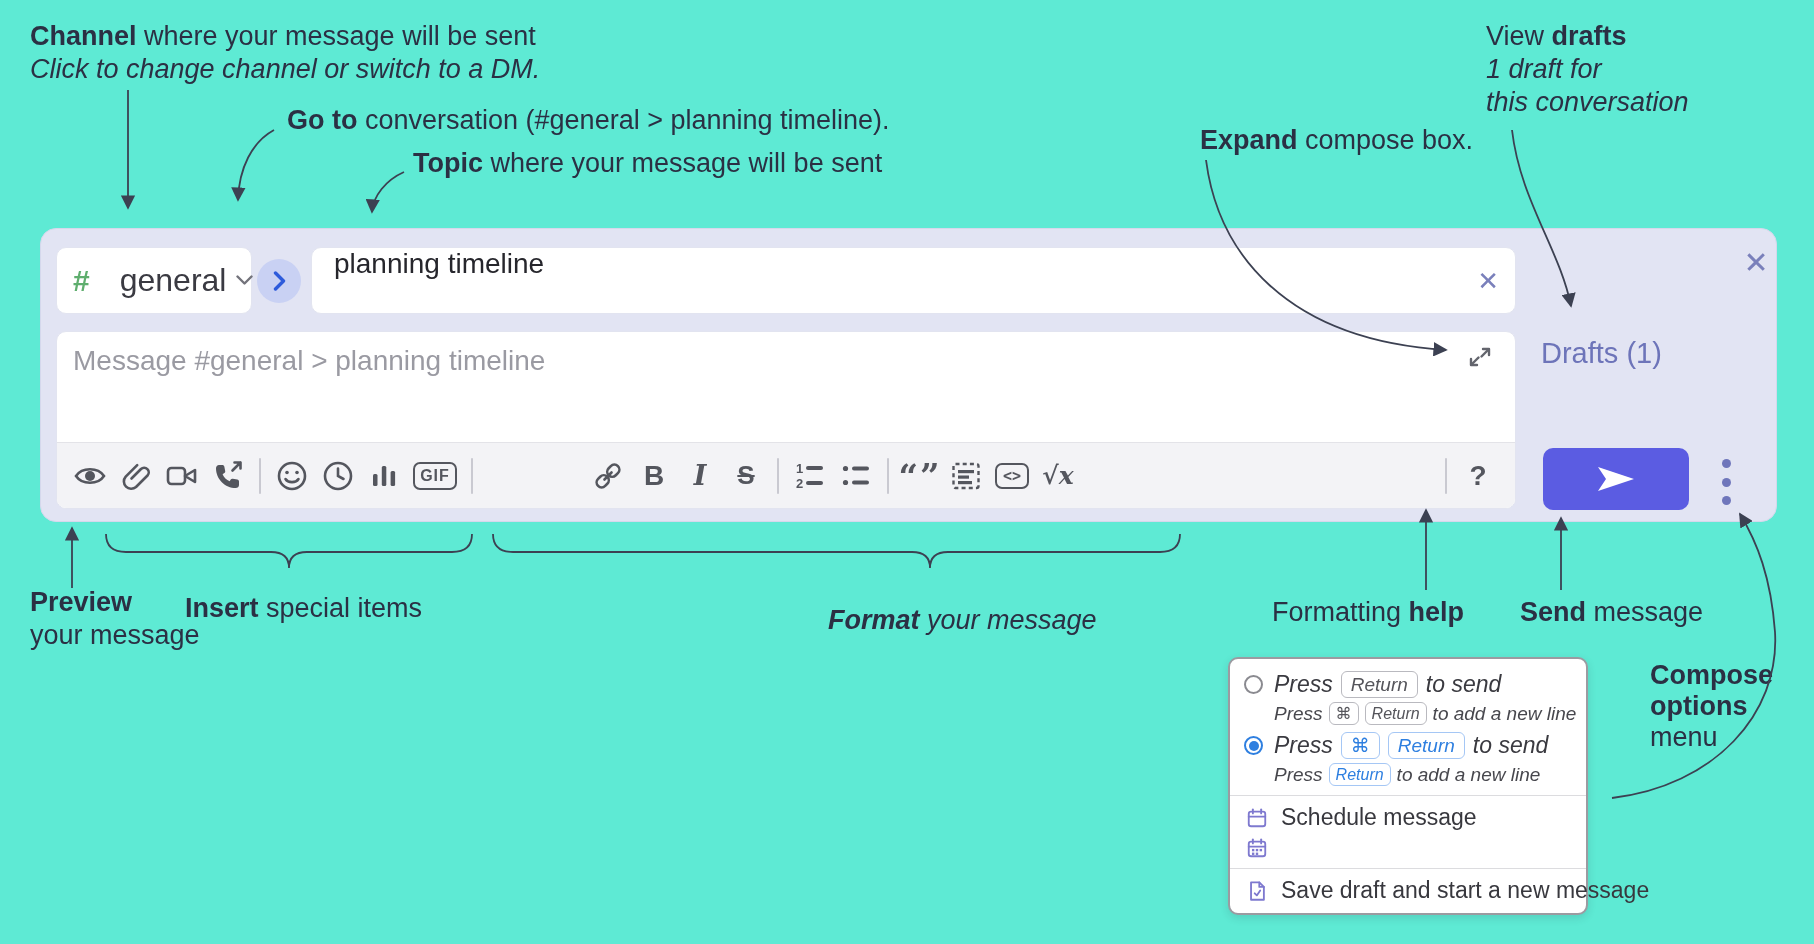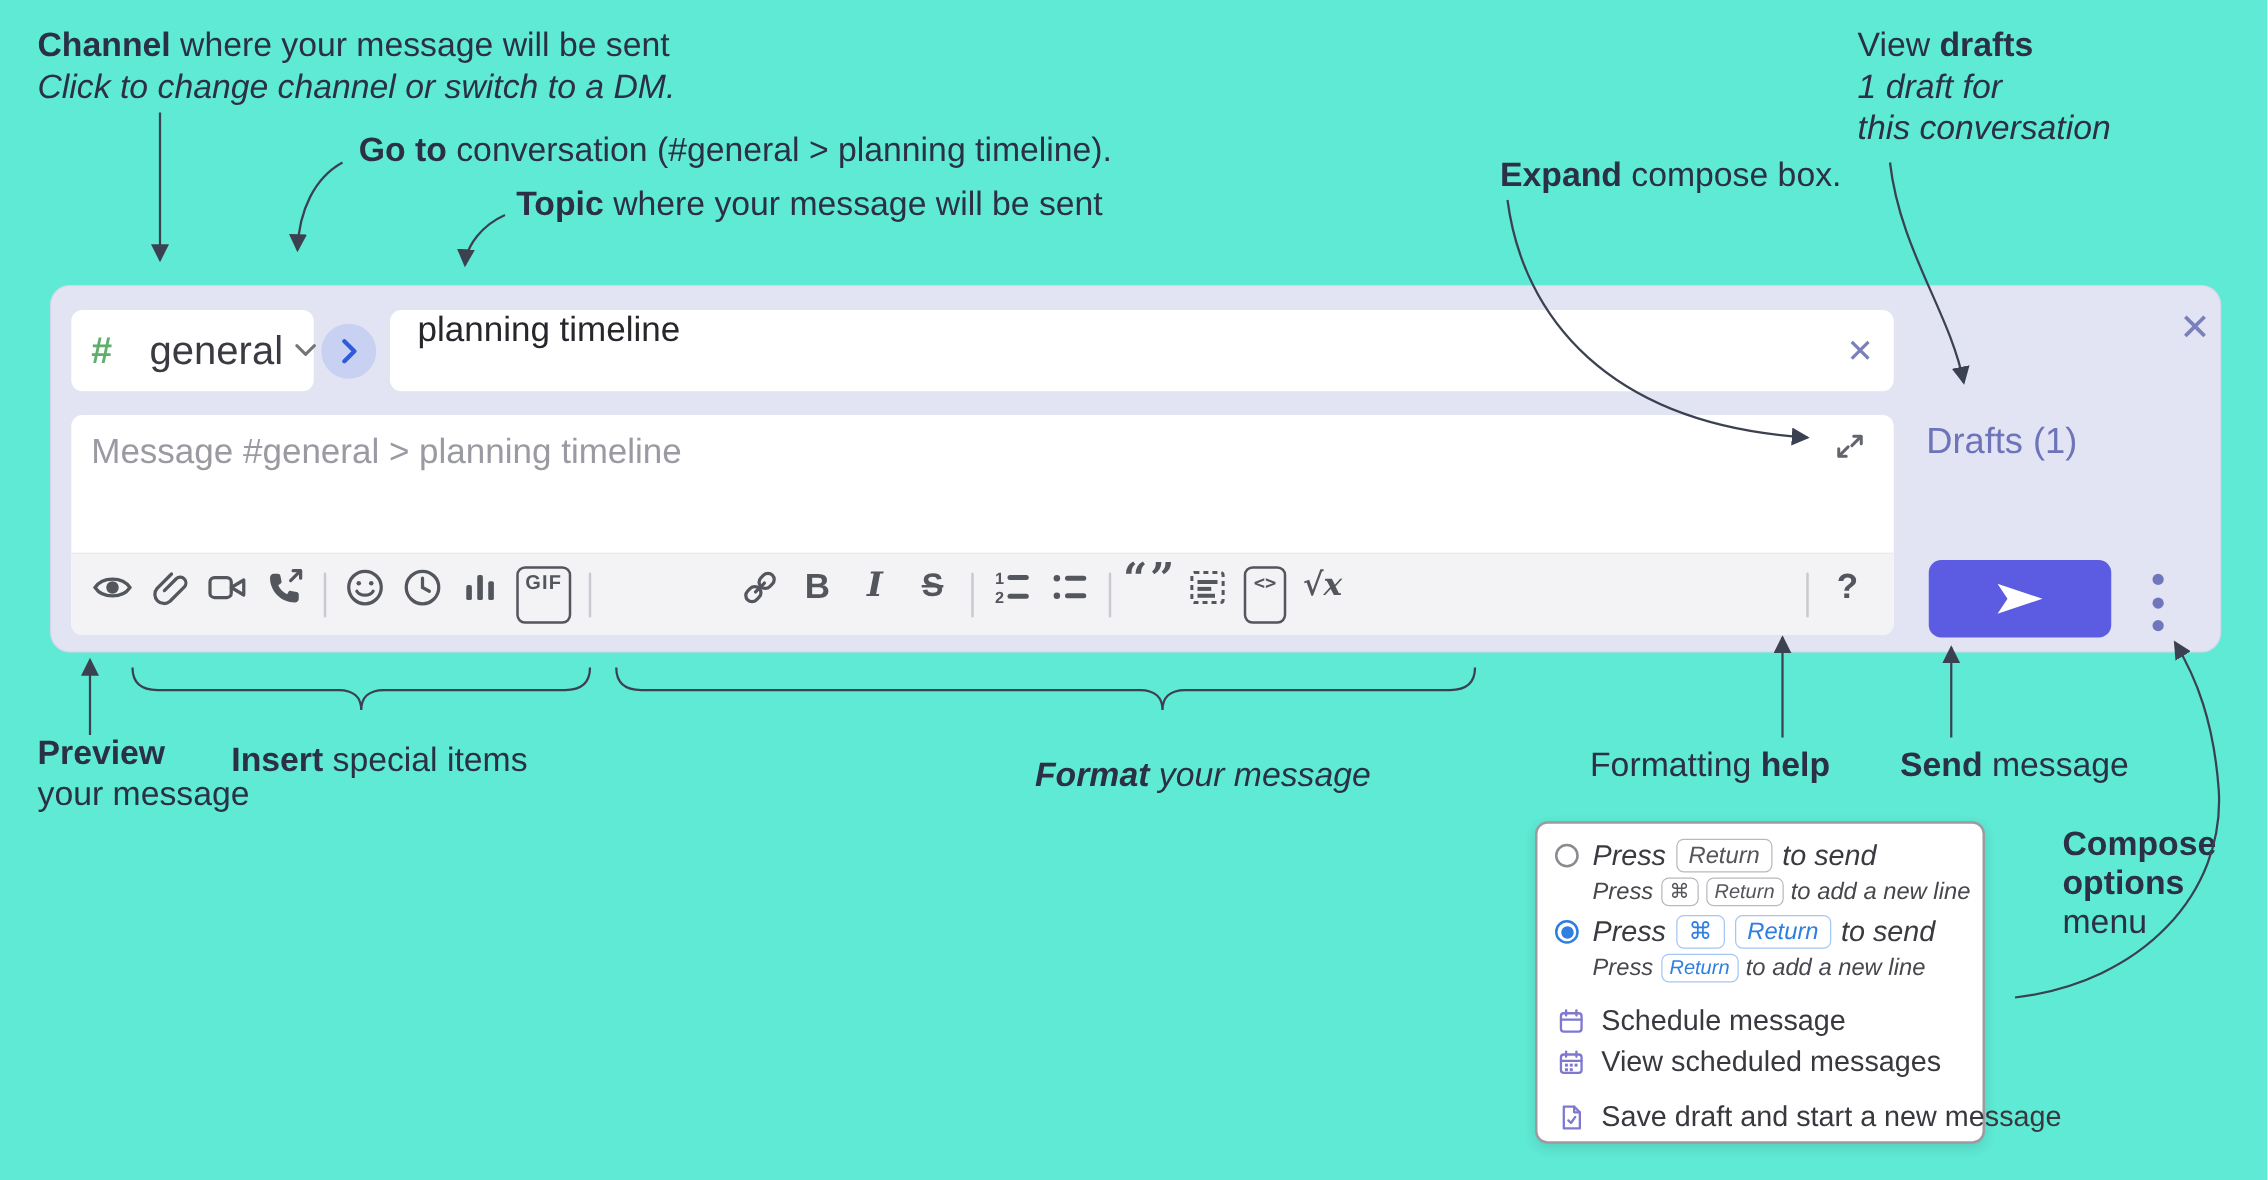--- a/index.html
+++ b/index.html
@@ -20,21 +20,21 @@
   .topic-input{left:270px;top:18px;width:1205px;height:67px;display:flex;align-items:flex-start;padding:0 60px 0 22px;
                font-size:28px;color:#26262c;}
   .clear-x{position:absolute;right:16px;top:50%;transform:translateY(-50%);color:#7a80bb;font-size:26px;cursor:pointer;}
   .close-x{position:absolute;left:1698px;top:16px;width:34px;text-align:center;color:#7a80bb;font-size:30px;cursor:pointer;}
   .drafts-link{position:absolute;left:1500px;top:108px;font-size:29px;color:#6d74b9;cursor:pointer;}
   .msg-box{left:15px;top:102px;width:1460px;height:178px;}
   .placeholder{position:absolute;left:16px;top:13px;font-size:28px;color:#9a9aa2;}
   .expand-btn{position:absolute;right:20px;top:10px;cursor:pointer;line-height:0;}
   .toolbar{position:absolute;left:0;right:0;bottom:0;height:66px;background:#f3f3f6;border-top:1px solid #e3e3e8;
            border-radius:0 0 9px 9px;display:flex;align-items:center;padding:0 14px 0 10px;box-sizing:border-box;}
-  .icon-btn{width:46px;height:46px;display:flex;justify-content:center;flex:none;cursor:pointer;color:#54565e;}
+  .icon-btn{width:46px;height:46px;display:flex;align-items:center;justify-content:center;flex:none;cursor:pointer;color:#54565e;}
   .tb-div{width:2px;height:36px;background:#c9c9d1;border-radius:1px;margin:0 8px;flex:none;}
   .tb-gap{width:104px;flex:none;}
   .tb-spacer{flex:1;}
   .tb-text{font-size:28px;font-weight:700;color:#54565e;}
   .tb-italic{font-family:"DejaVu Serif","Liberation Serif",serif;font-style:italic;font-weight:600;font-size:27px;}
   .tb-strike{text-decoration:line-through;font-weight:600;font-size:26px;}
   .tb-quote{font-family:"DejaVu Serif","Liberation Serif",serif;font-weight:700;font-size:34px;line-height:20px;letter-spacing:2px;}
   .tb-math{font-family:"DejaVu Serif","Liberation Serif",serif;font-style:italic;font-weight:600;font-size:25px;}
   .tb-help{font-size:28px;font-weight:600;}
   .gif-chip,.code-chip{border:2.5px solid #54565e;border-radius:7px;font-weight:700;color:#54565e;}
@@ -332,21 +332,20 @@
             <line x1="3" y1="10.5" x2="21" y2="10.5"></line>
             <g stroke="none" fill="#7e79cf">
               <rect x="6.5" y="13" width="2.6" height="2.6"></rect>
               <rect x="10.7" y="13" width="2.6" height="2.6"></rect>
               <rect x="14.9" y="13" width="2.6" height="2.6"></rect>
               <rect x="6.5" y="17" width="2.6" height="2.6"></rect>
               <rect x="10.7" y="17" width="2.6" height="2.6"></rect>
             </g>
           </svg>
       </span>
-      <span>View scheduled messages</span>
     </div>
 
     <div class="menu-div"></div>
 
     <div class="menu-item">
       <span style="line-height:0;">
         <svg width="22" height="22" viewBox="0 0 24 24" fill="none" stroke="#7e79cf" stroke-width="2" stroke-linecap="round" stroke-linejoin="round">
             <path d="M5.5 2.5 H14.5 L19.5 7.5 V21.5 H5.5 Z"></path>
             <path d="M14.5 2.5 V7.5 H19.5"></path>
             <path d="M9.5 14.5 L11.8 16.8 L15.5 11.5"></path>

